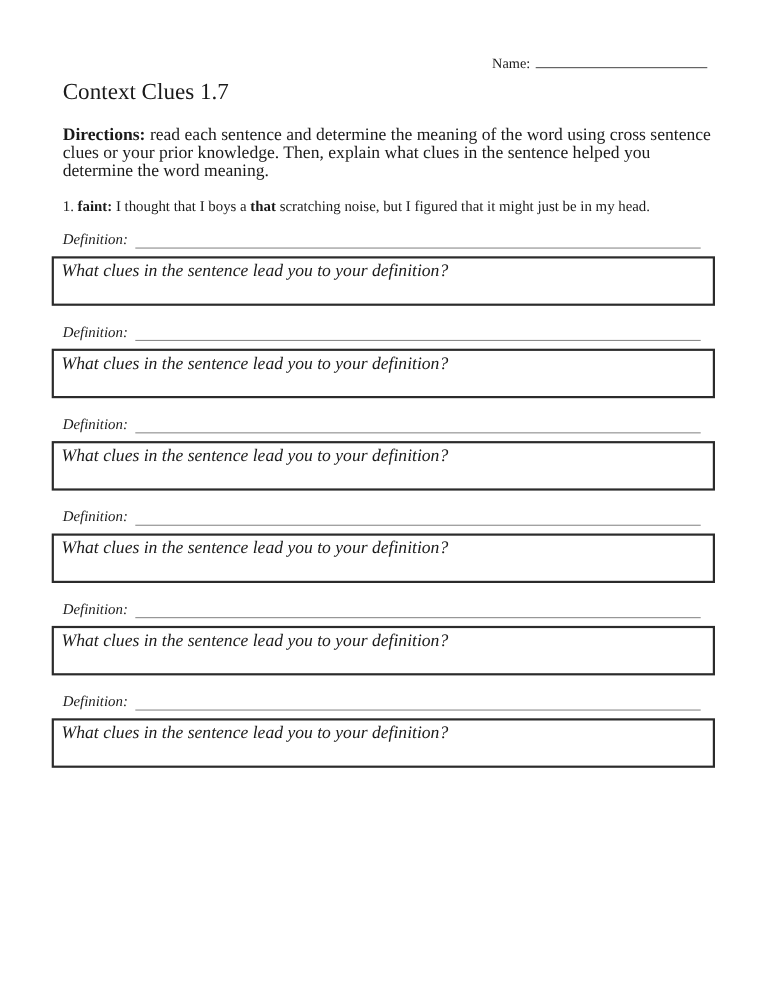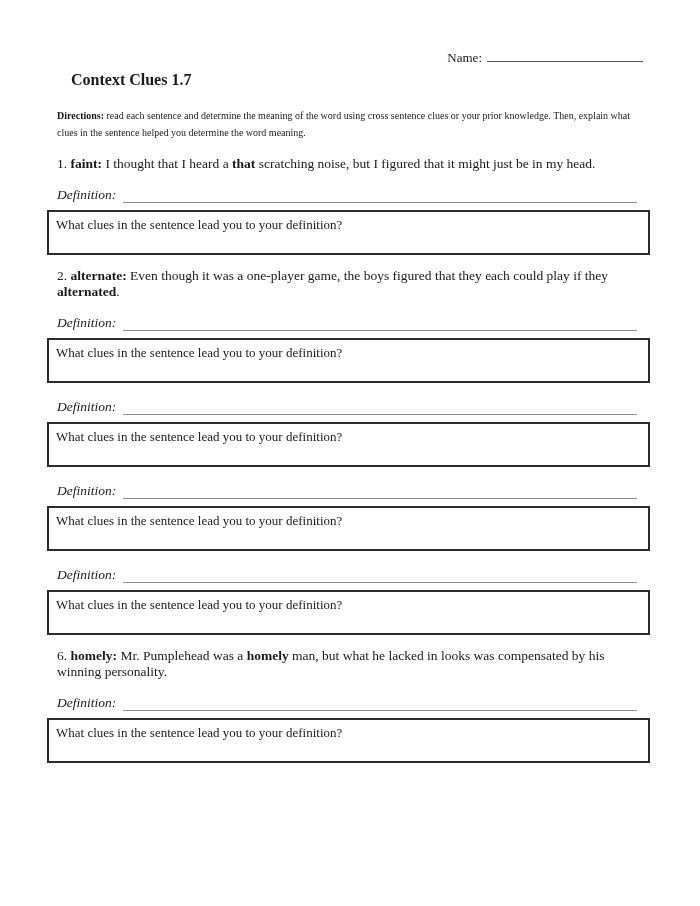--- a/index.html
+++ b/index.html
@@ -33,27 +33,26 @@
     white-space: nowrap;
   }
   .name-line {
     display: inline-block;
     width: 156px;
     height: 12px;
     border-bottom: 1px solid var(--name-underline);
     margin-left: 5px;
   }
   .title {
-    font-size: 16px;
-    font-weight: bold;
+    font-size: 21px;
+    font-weight: normal;
     margin-bottom: 19px;
-    margin-left: 14px;
   }
   .directions {
-    font-size: 10px;
+    font-size: 16px;
     line-height: 16.5px;
     margin-bottom: 15px;
   }
   .sentence {
     font-size: 13.5px;
     line-height: 16.5px;
     margin-bottom: 11px;
   }
   .definition-row {
     display: flex;
@@ -72,52 +71,42 @@
   }
   .clue-box {
     border: 2px solid var(--box-border);
     height: 45px;
     margin-left: -10px;
     width: calc(100% + 10px);
     padding: 3px 7px;
     margin-bottom: 13px;
   }
   .clue-prompt {
-    font-size: 13px;
+    font-size: 16px;
     line-height: 13px;
+    font-style: italic;
   }
   b { font-weight: bold; }
 </style>
 </head>
 <body>
 
 <div class="page">
 
   <div class="name-row">
     <span>Name:</span><span class="name-line"></span>
   </div>
 
   <h1 class="title">Context Clues 1.7</h1>
 
   <p class="directions"><b>Directions:</b><span> read each sentence and determine the meaning of the word using cross sentence clues or your prior knowledge. Then, explain what clues in the sentence helped you determine the word meaning.</span></p>
 
   <div id="questions">
   <div class="question-block">
-    <p class="sentence"><span>1. </span><b>faint:</b><span> I thought that I heard a </span><b>that</b><span> scratching noise, but I figured that it might just be in my head.</span></p>
-    <div class="definition-row">
-      <span>Definition:</span>
-      <span class="definition-line"></span>
-    </div>
-    <div class="clue-box">
-      <span class="clue-prompt">What clues in the sentence lead you to your definition?</span>
-    </div>
-  </div>
-
-  <div class="question-block">
-    <p class="sentence"><span>2. </span><b>alternate:</b><span> Even though it was a one-player game, the boys figured that they each could play if they </span><b>alternated</b><span>.</span></p>
+    <p class="sentence"><span>1. </span><b>faint:</b><span> I thought that I boys a </span><b>that</b><span> scratching noise, but I figured that it might just be in my head.</span></p>
     <div class="definition-row">
       <span>Definition:</span>
       <span class="definition-line"></span>
     </div>
     <div class="clue-box">
       <span class="clue-prompt">What clues in the sentence lead you to your definition?</span>
     </div>
   </div>
 
   <div class="question-block">
@@ -144,21 +133,30 @@
     <div class="definition-row">
       <span>Definition:</span>
       <span class="definition-line"></span>
     </div>
     <div class="clue-box">
       <span class="clue-prompt">What clues in the sentence lead you to your definition?</span>
     </div>
   </div>
 
   <div class="question-block">
-    <p class="sentence"><span>6. </span><b>homely:</b><span> Mr. Pumplehead was a </span><b>homely</b><span> man, but what he lacked in looks was compensated by his winning personality.</span></p>
+    <div class="definition-row">
+      <span>Definition:</span>
+      <span class="definition-line"></span>
+    </div>
+    <div class="clue-box">
+      <span class="clue-prompt">What clues in the sentence lead you to your definition?</span>
+    </div>
+  </div>
+
+  <div class="question-block">
     <div class="definition-row">
       <span>Definition:</span>
       <span class="definition-line"></span>
     </div>
     <div class="clue-box">
       <span class="clue-prompt">What clues in the sentence lead you to your definition?</span>
     </div>
   </div>
 </div>
 

